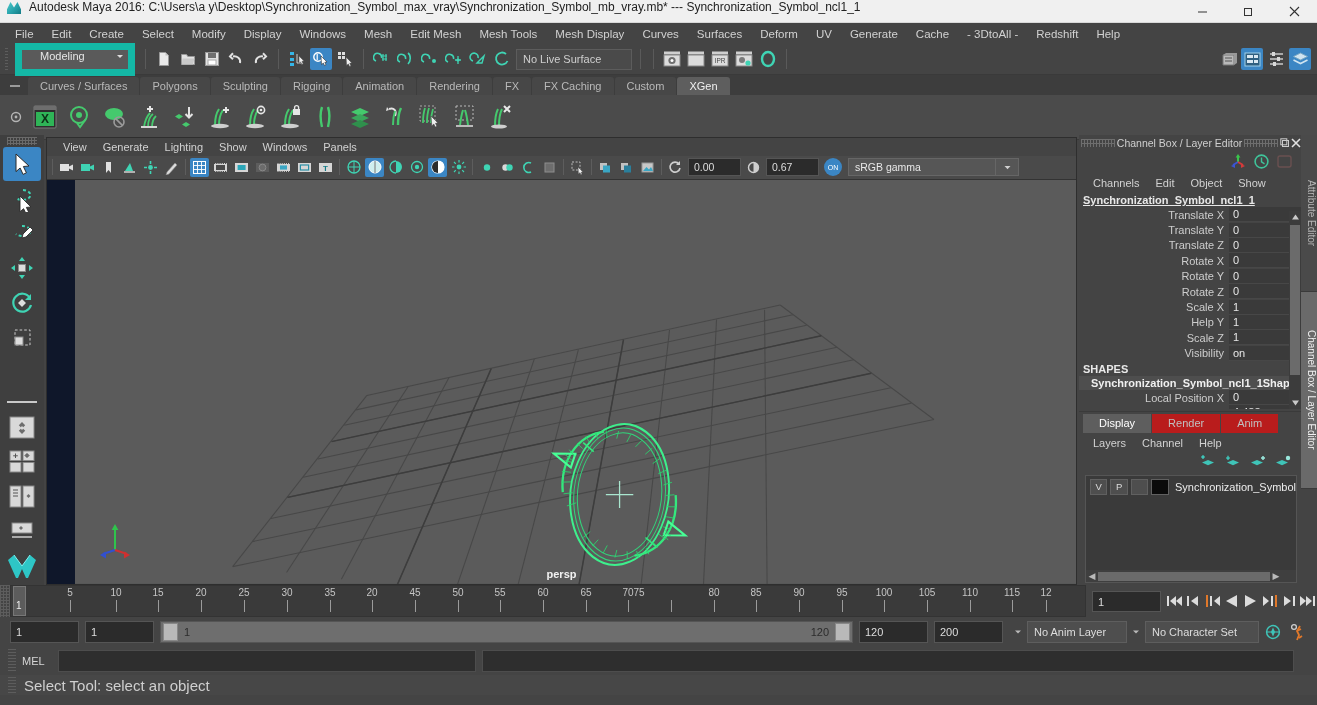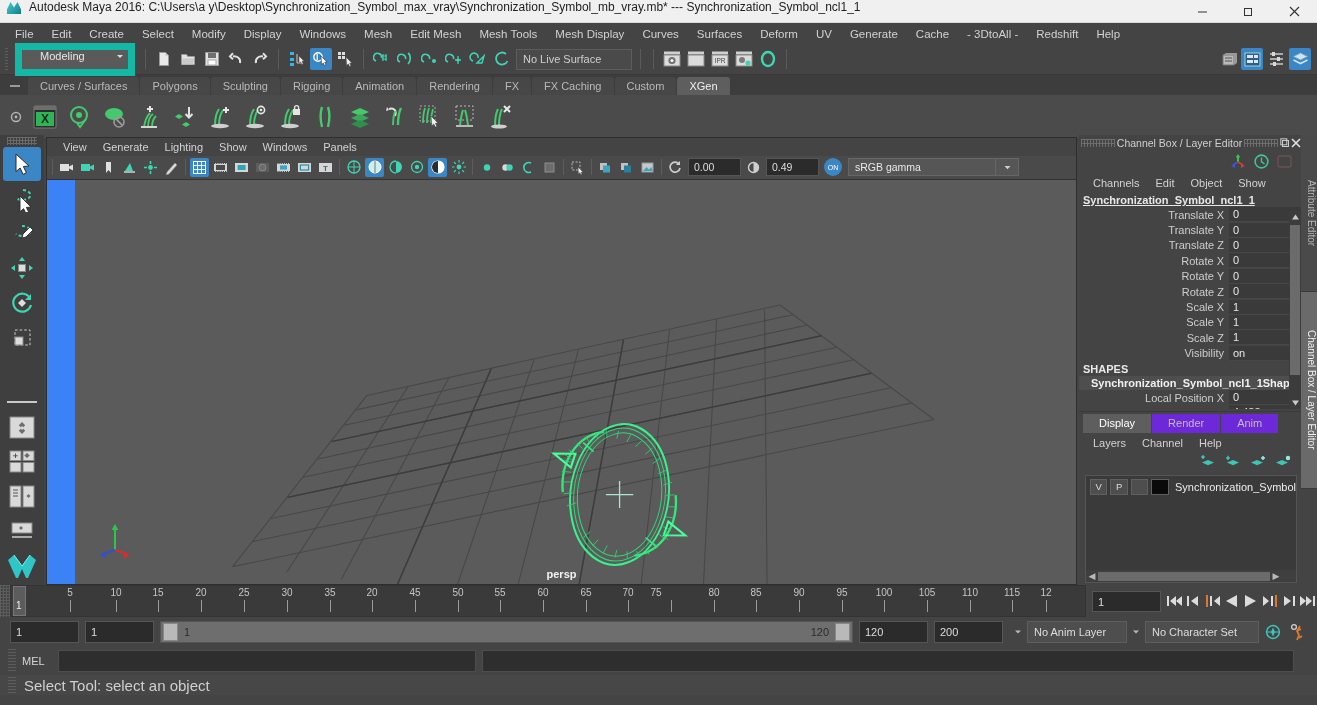--- a/index.html
+++ b/index.html
@@ -82,21 +82,21 @@
   .vt.on{background:#3b86c4;}
   .vt-sep{width:1px;height:16px;background:#5d5d5d;margin:0 3px;flex:0 0 auto;}
   .vt-num{width:46px;height:16px;background:#2b2b2b;border:1px solid #555;color:#ddd;
      font-size:10.5px;display:flex;align-items:center;padding-left:5px;margin:0 2px;flex:0 0 auto;}
   .vt-gamma{width:140px;height:16px;background:#565656;border:1px solid #666;color:#e8e8e8;
      font-size:10.5px;display:flex;align-items:center;padding-left:6px;margin-left:3px;flex:0 0 auto;}
   .vt-gamma-arrow{width:22px;height:16px;background:#565656;border:1px solid #666;border-left:none;
      display:flex;align-items:center;justify-content:center;flex:0 0 auto;}
   .vt-on{width:18px;height:18px;border-radius:9px;background:#3b86c4;display:flex;align-items:center;
      justify-content:center;font-size:7px;color:#fff;flex:0 0 auto;margin:0 3px;}
-  .viewport{flex:1 1 auto;position:relative;background:#3b82f6;overflow:hidden;padding-left:28px;}
+  .viewport{flex:1 1 auto;position:relative;background:#0f172a;overflow:hidden;padding-left:28px;}
   .vp-label{position:absolute;left:0;right:0;bottom:4px;text-align:center;font-size:11px;
      color:#f2f2f2;font-weight:bold;}
   .axis-gizmo{position:absolute;left:52px;bottom:22px;width:44px;height:44px;}
 
   
   .rightpanel{width:222px;background:#444;display:flex;flex-direction:column;margin-left:2px;}
   .rp-title{height:16px;display:flex;align-items:center;font-size:10.5px;color:#cfcfcf;}
   .rp-dots{width:42px;height:8px;margin:0 2px;
      background-image:repeating-linear-gradient(to right,#6e6e6e 0 1px,transparent 1px 3px),
                       repeating-linear-gradient(to bottom,#6e6e6e 0 1px,transparent 1px 4px);}
@@ -113,21 +113,21 @@
   .cb-val{width:72px;height:15px;background:#3a3a3a;color:#e6e6e6;font-size:11px;
      display:flex;align-items:center;padding-left:4px;box-sizing:border-box;border-bottom:1px solid #474747;}
   .cb-sect{font-size:11px;font-weight:bold;color:#e8e8e8;padding:2px 0 1px 4px;}
   .cb-shape{font-size:11px;font-weight:bold;color:#f0f0f0;background:#4e4e4e;padding:1px 0 1px 12px;}
   .cb-scroll{position:absolute;right:0;top:18px;bottom:0;width:12px;background:#3c3c3c;}
   .cb-thumb{position:absolute;left:1px;right:1px;top:14px;height:150px;background:#6b6b6b;}
   .cb-arrow{position:absolute;left:0;width:12px;height:13px;display:flex;align-items:center;justify-content:center;}
 
   .layertabs{height:21px;display:flex;align-items:flex-end;padding-left:4px;background:#444;
              border-top:1px solid #3a3a3a;margin-top:2px;}
-  .ltab{height:19px;line-height:19px;padding:0 16px;font-size:11px;color:#c0c0c0;background:#6d28d9;
+  .ltab{height:19px;line-height:19px;padding:0 16px;font-size:11px;color:#c0c0c0;background:#b91c1c;
         margin-right:1px;}
   .ltab.active{background:#5e5e5e;color:#fff;}
   .layer-tools{height:20px;display:flex;align-items:center;justify-content:flex-end;gap:9px;padding-right:10px;}
   .layerbox{flex:1 1 auto;margin:2px 4px 2px 6px;background:#3a3a3a;border:1px solid #555;
             position:relative;overflow:hidden;}
   .layer-row{display:flex;align-items:center;height:17px;padding:2px 0 0 4px;gap:3px;}
   .lchk{width:17px;height:14px;background:#4e4e4e;border:1px solid #606060;color:#ddd;font-size:9.5px;
         display:flex;align-items:center;justify-content:center;}
   .lswatch{width:17px;height:14px;background:#0a0a0a;border:1px solid #606060;}
   .lname{font-size:11px;color:#ececec;white-space:nowrap;padding-left:3px;}
@@ -799,21 +799,21 @@
               <path d="M12 1v4h-4z" fill="#cfcfcf"></path>
             </svg>
           </div>
         <div class="vt-num">0.00</div>
         <div class="vt">
           <svg width="15" height="15" viewBox="0 0 15 15">
               <circle cx="7.5" cy="7.5" r="5" fill="none" stroke="#cfcfcf" stroke-width="1.4"></circle>
               <path d="M7.5 2.5a5 5 0 0 1 0 10z" fill="#cfcfcf"></path>
             </svg>
           </div>
-        <div class="vt-num">0.49</div>
+        <div class="vt-num">0.67</div>
         <div class="vt-on">ON</div>
         <div class="vt-gamma">sRGB gamma</div>
         <div class="vt-gamma-arrow">
           <svg width="11" height="11" viewBox="0 0 11 11">
               <path d="M2.5 4l3 3.2L8.5 4z" fill="#d0d0d0"></path>
             </svg>
           </div>
       </div>
 
       <div class="viewport">
@@ -1005,21 +1005,21 @@
           </div>
         <div class="cb-row">
             <span class="cb-lab">Rotate Z</span>
             <span class="cb-val">0</span>
           </div>
         <div class="cb-row">
             <span class="cb-lab">Scale X</span>
             <span class="cb-val">1</span>
           </div>
         <div class="cb-row">
-            <span class="cb-lab">Scale Y</span>
+            <span class="cb-lab">Help Y</span>
             <span class="cb-val">1</span>
           </div>
         <div class="cb-row">
             <span class="cb-lab">Scale Z</span>
             <span class="cb-val">1</span>
           </div>
         <div class="cb-row">
             <span class="cb-lab">Visibility</span>
             <span class="cb-val">on</span>
           </div>
@@ -1132,21 +1132,21 @@
           <div class="ts-tlab" style="left:447px">50</div>
         <div class="ts-tick" style="left:489px"></div>
           <div class="ts-tlab" style="left:489px">55</div>
         <div class="ts-tick" style="left:532px"></div>
           <div class="ts-tlab" style="left:532px">60</div>
         <div class="ts-tick" style="left:575px"></div>
           <div class="ts-tlab" style="left:575px">65</div>
         <div class="ts-tick" style="left:617px"></div>
           <div class="ts-tlab" style="left:617px">70</div>
         <div class="ts-tick" style="left:660px"></div>
-          <div class="ts-tlab" style="left:645px">75</div>
+          <div class="ts-tlab" style="left:628px">75</div>
         <div class="ts-tick" style="left:703px"></div>
           <div class="ts-tlab" style="left:703px">80</div>
         <div class="ts-tick" style="left:745px"></div>
           <div class="ts-tlab" style="left:745px">85</div>
         <div class="ts-tick" style="left:788px"></div>
           <div class="ts-tlab" style="left:788px">90</div>
         <div class="ts-tick" style="left:831px"></div>
           <div class="ts-tlab" style="left:831px">95</div>
         <div class="ts-tick" style="left:873px"></div>
           <div class="ts-tlab" style="left:873px">100</div>

